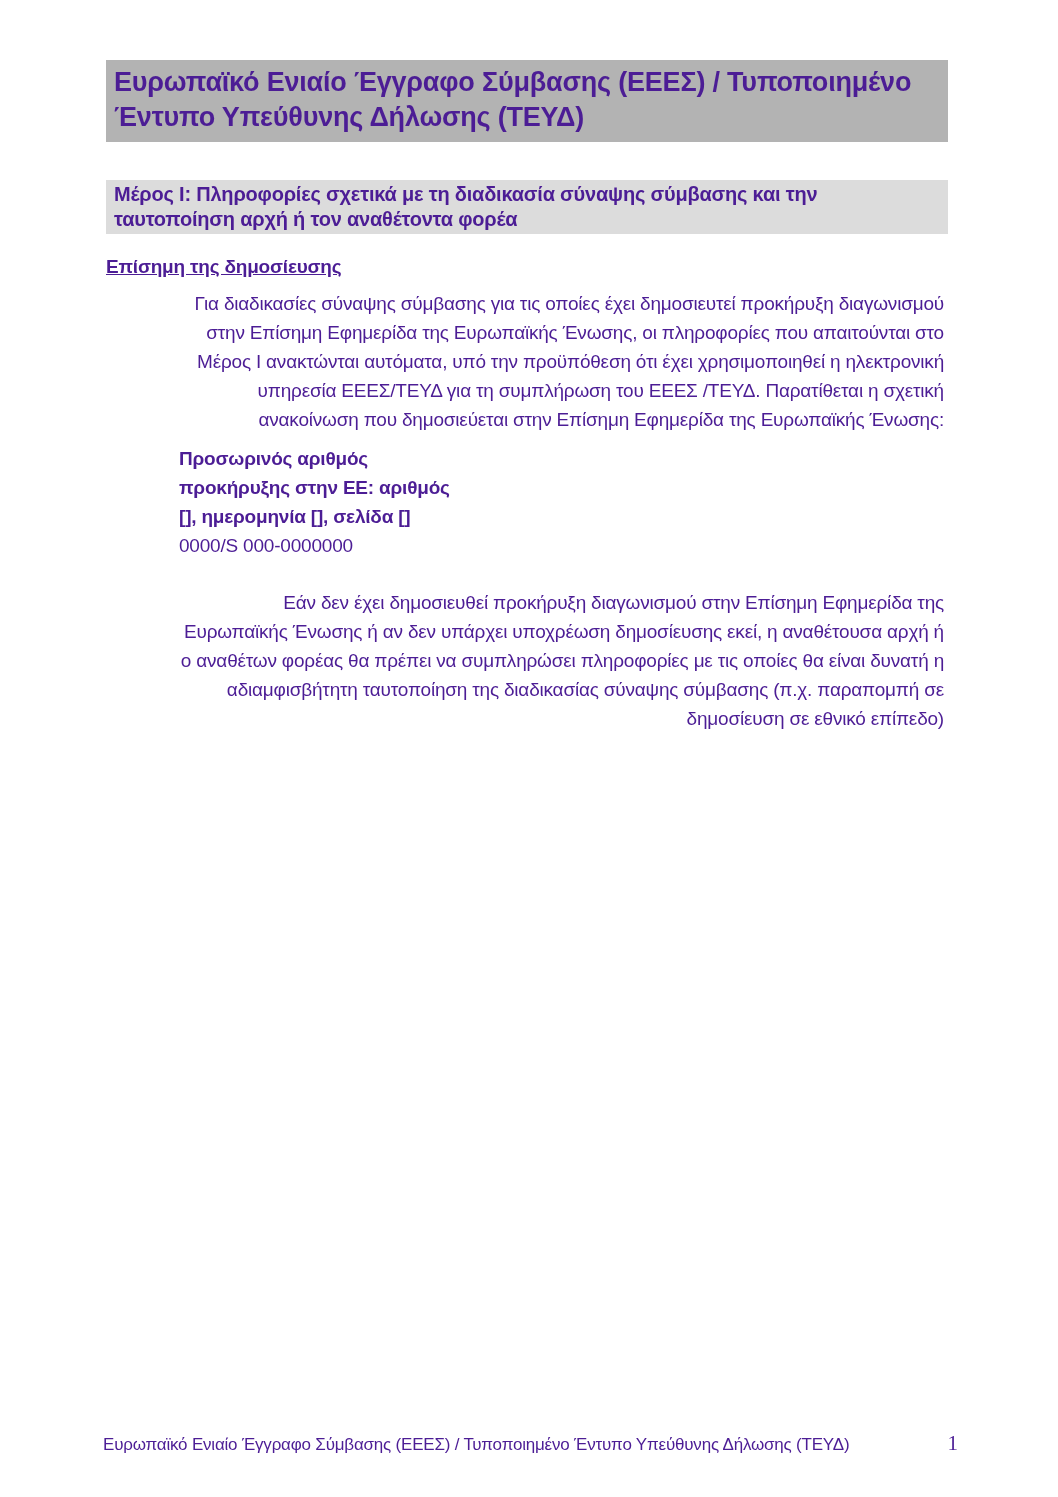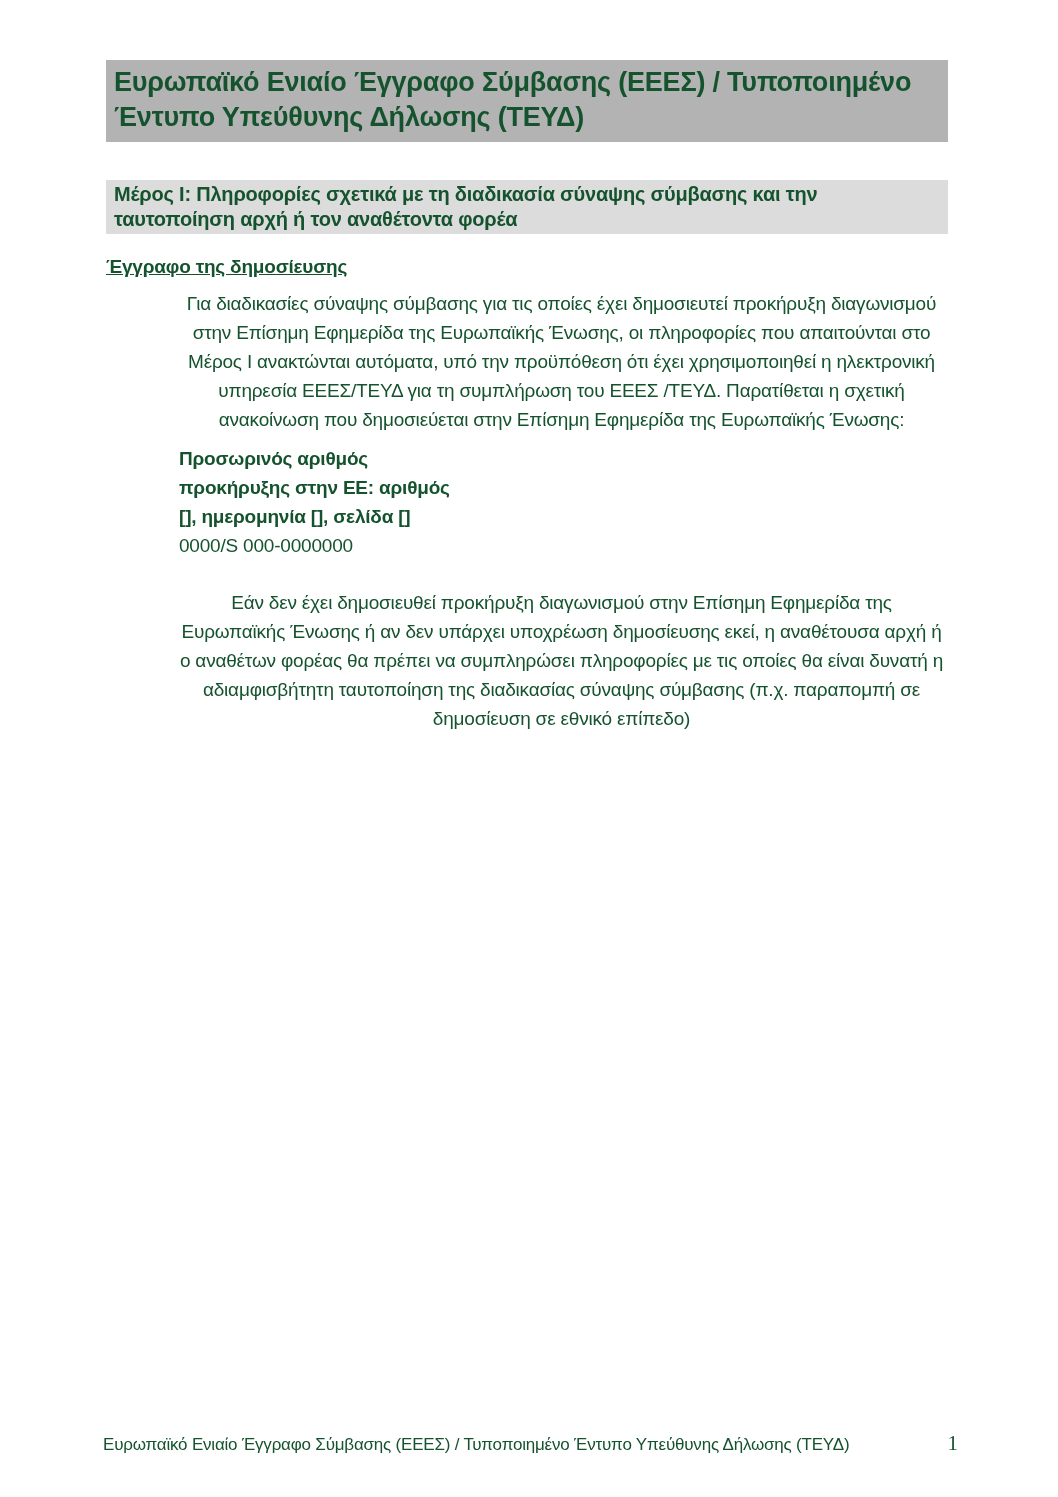--- a/index.html
+++ b/index.html
@@ -41,21 +41,21 @@
     font-size: 19px;
     font-weight: bold;
     text-decoration: underline;
     line-height: 24px;
   }
   .indent { margin-left: 73px; }
   .body-par {
     font-size: 19px;
     line-height: 29px;
     width: 765px;
-    text-align: center;
+    text-align: right;
   }
   .par-intro   { margin-top: 10px; }
   .par-nopub   { margin-top: 28px; }
   .par-natinfo { margin-top: 15px; }
   .field-row {
     display: flex;
     align-items: center;
     font-size: 19px;
     line-height: 29px;
   }
@@ -90,32 +90,32 @@
   }
   .footer-pagenum {
     font-family: "Liberation Serif", serif;
     font-size: 21px;
     letter-spacing: 0;
   }
 </style>
 </head>
 <body>
 
-<div class="page" style="color: #14532d; background: rgb(255, 255, 255);">
+<div class="page" style="color: #4c1d95; background: rgb(255, 255, 255);">
   <div class="content">
 
     <div class="banner-title" style="background: rgb(179, 179, 179);">
       <span>Ευρωπαϊκό Ενιαίο Έγγραφο Σύμβασης (ΕΕΕΣ) / Τυποποιημένο Έντυπο Υπεύθυνης Δήλωσης (ΤΕΥΔ)</span>
     </div>
 
     <div class="banner-section" style="background: rgb(220, 220, 220);">
       <span>Μέρος Ι: Πληροφορίες σχετικά με τη διαδικασία σύναψης σύμβασης και την ταυτοποίηση αρχή ή τον αναθέτοντα φορέα</span>
     </div>
 
-    <div class="section-heading">Έγγραφο της δημοσίευσης</div>
+    <div class="section-heading">Επίσημη της δημοσίευσης</div>
 
     <div class="indent">
 
       <p class="body-par par-intro">Για διαδικασίες σύναψης σύμβασης για τις οποίες έχει δημοσιευτεί προκήρυξη διαγωνισμού στην Επίσημη Εφημερίδα της Ευρωπαϊκής Ένωσης, οι πληροφορίες που απαιτούνται στο Μέρος Ι ανακτώνται αυτόματα, υπό την προϋπόθεση ότι έχει χρησιμοποιηθεί η ηλεκτρονική υπηρεσία ΕΕΕΣ/ΤΕΥΔ για τη συμπλήρωση του ΕΕΕΣ /ΤΕΥΔ. Παρατίθεται η σχετική ανακοίνωση που δημοσιεύεται στην Επίσημη Εφημερίδα της Ευρωπαϊκής Ένωσης:</p>
 
       <div class="fields">
         <div class="field-row">
           <div class="field-label">
             <span class="lbl-inner">Προσωρινός αριθμός προκήρυξης στην ΕΕ: αριθμός [], ημερομηνία [], σελίδα []</span>
           </div>

